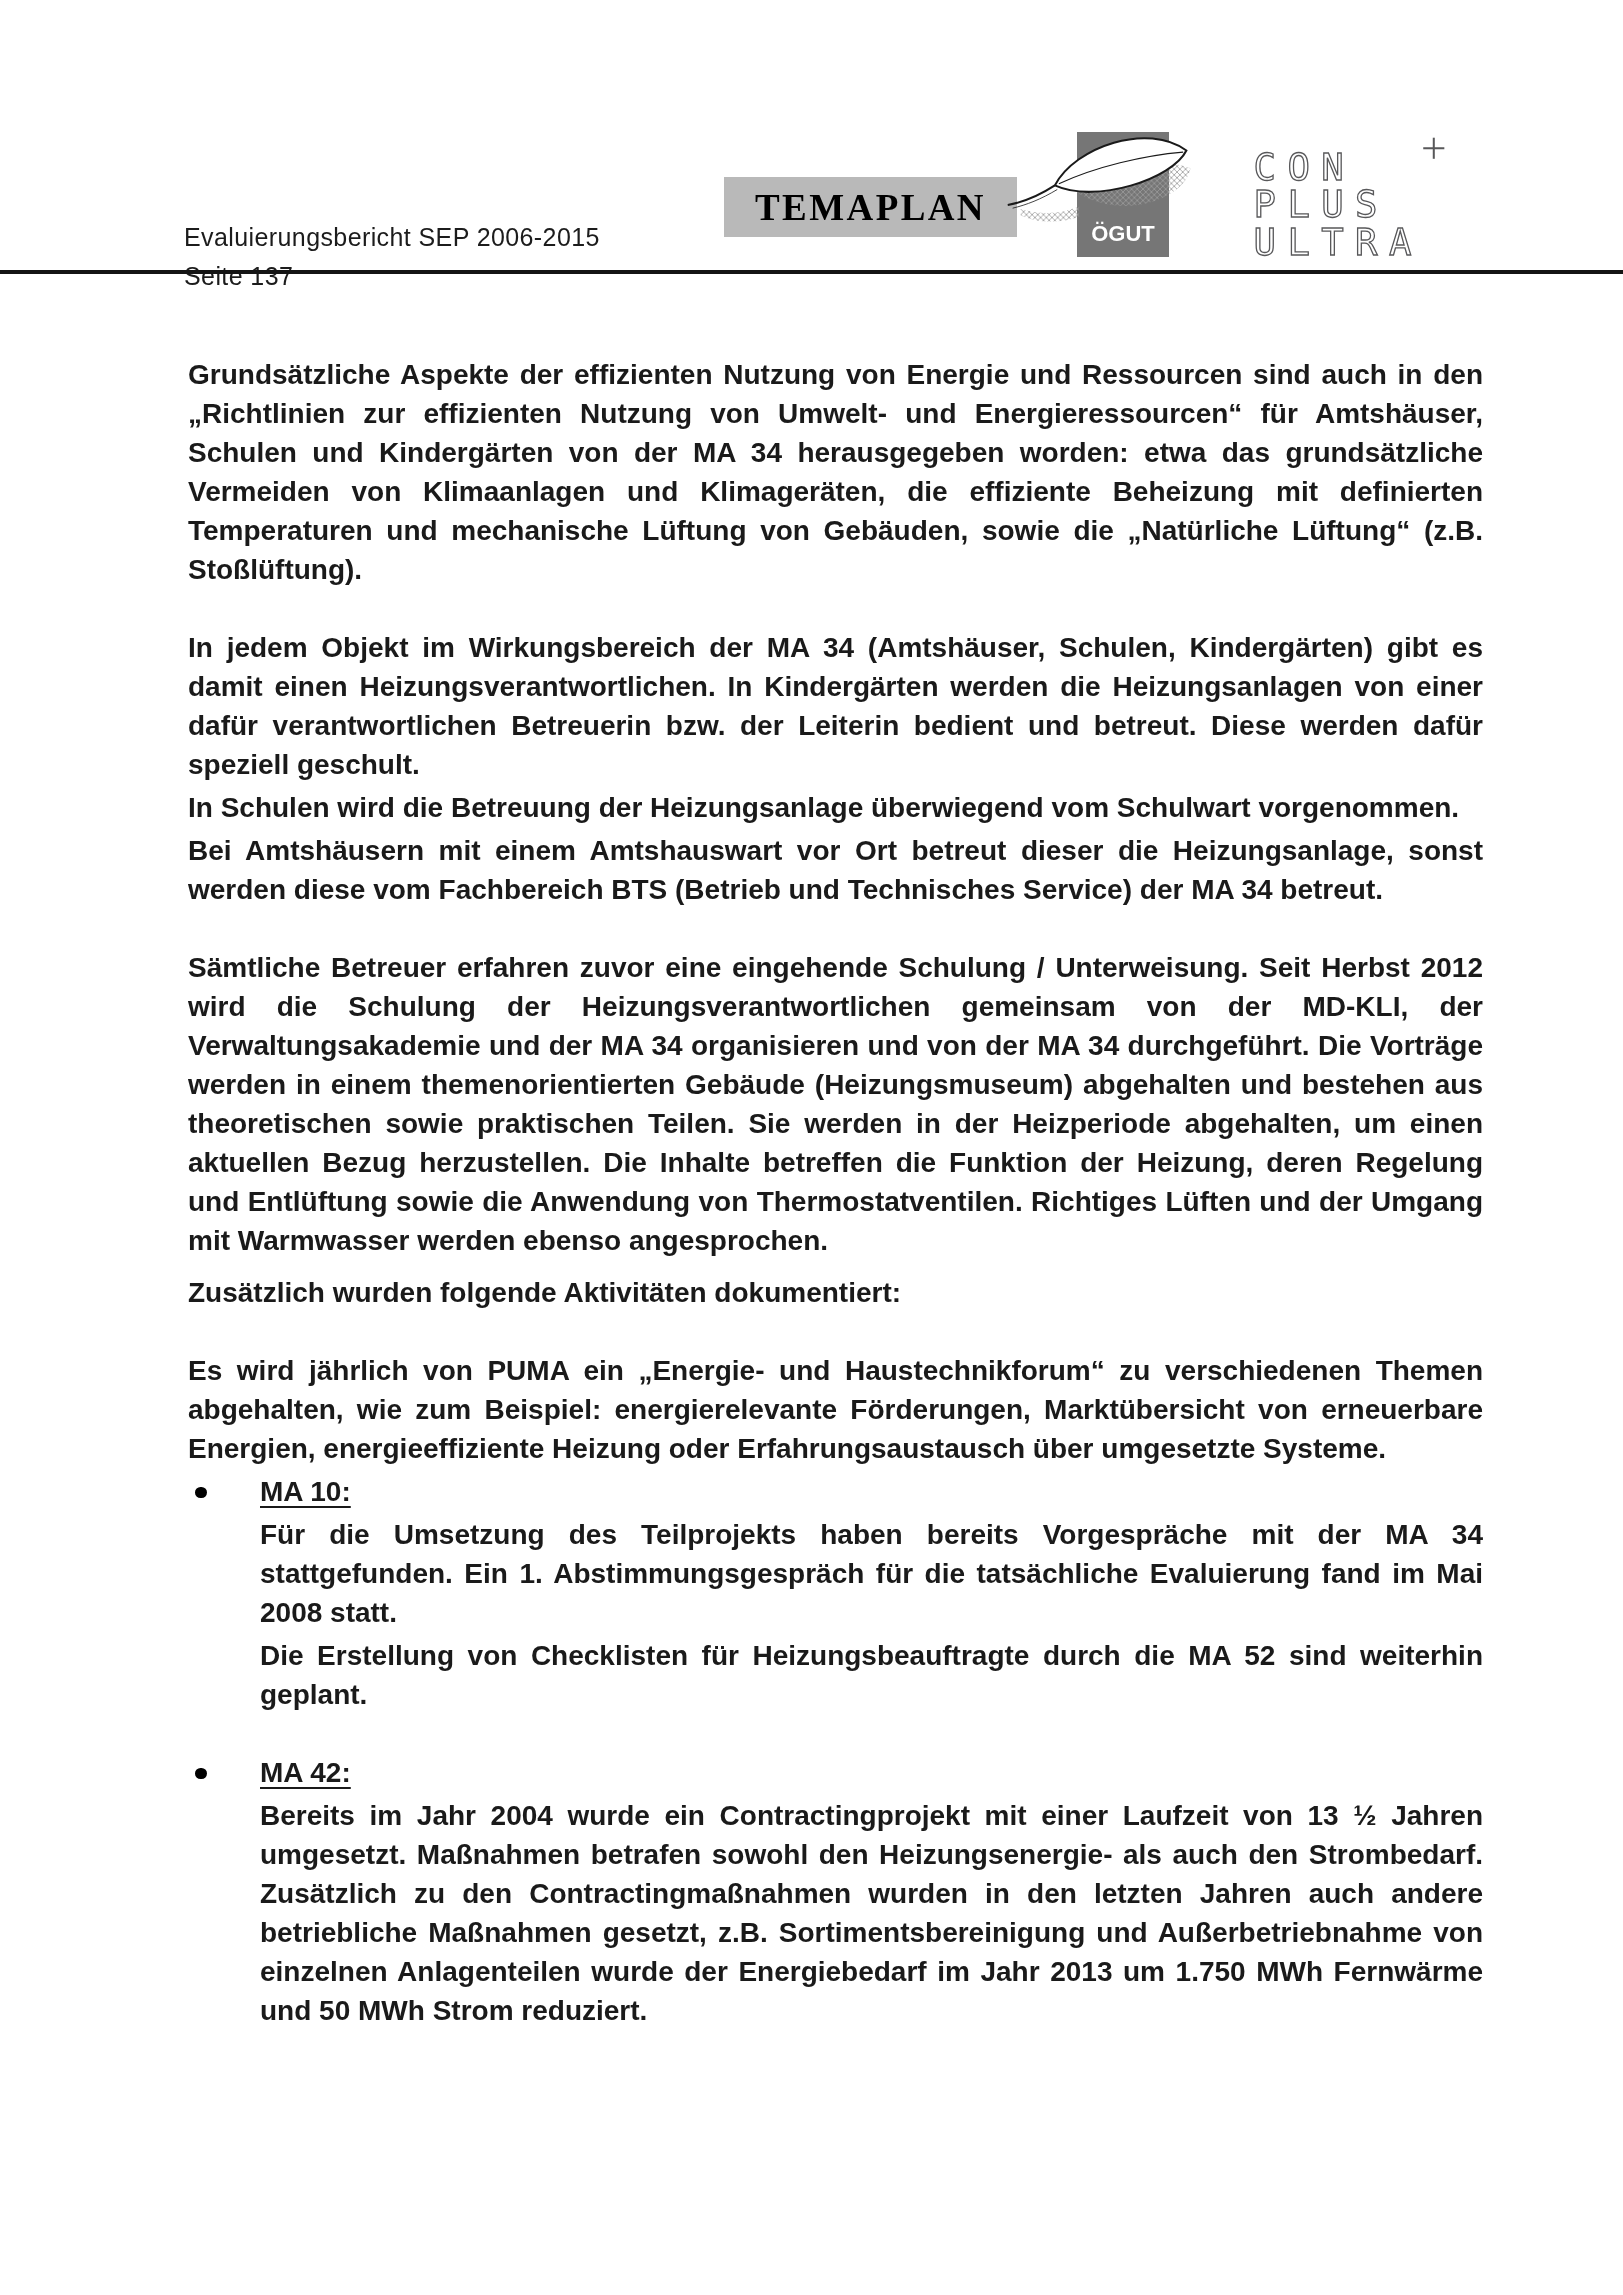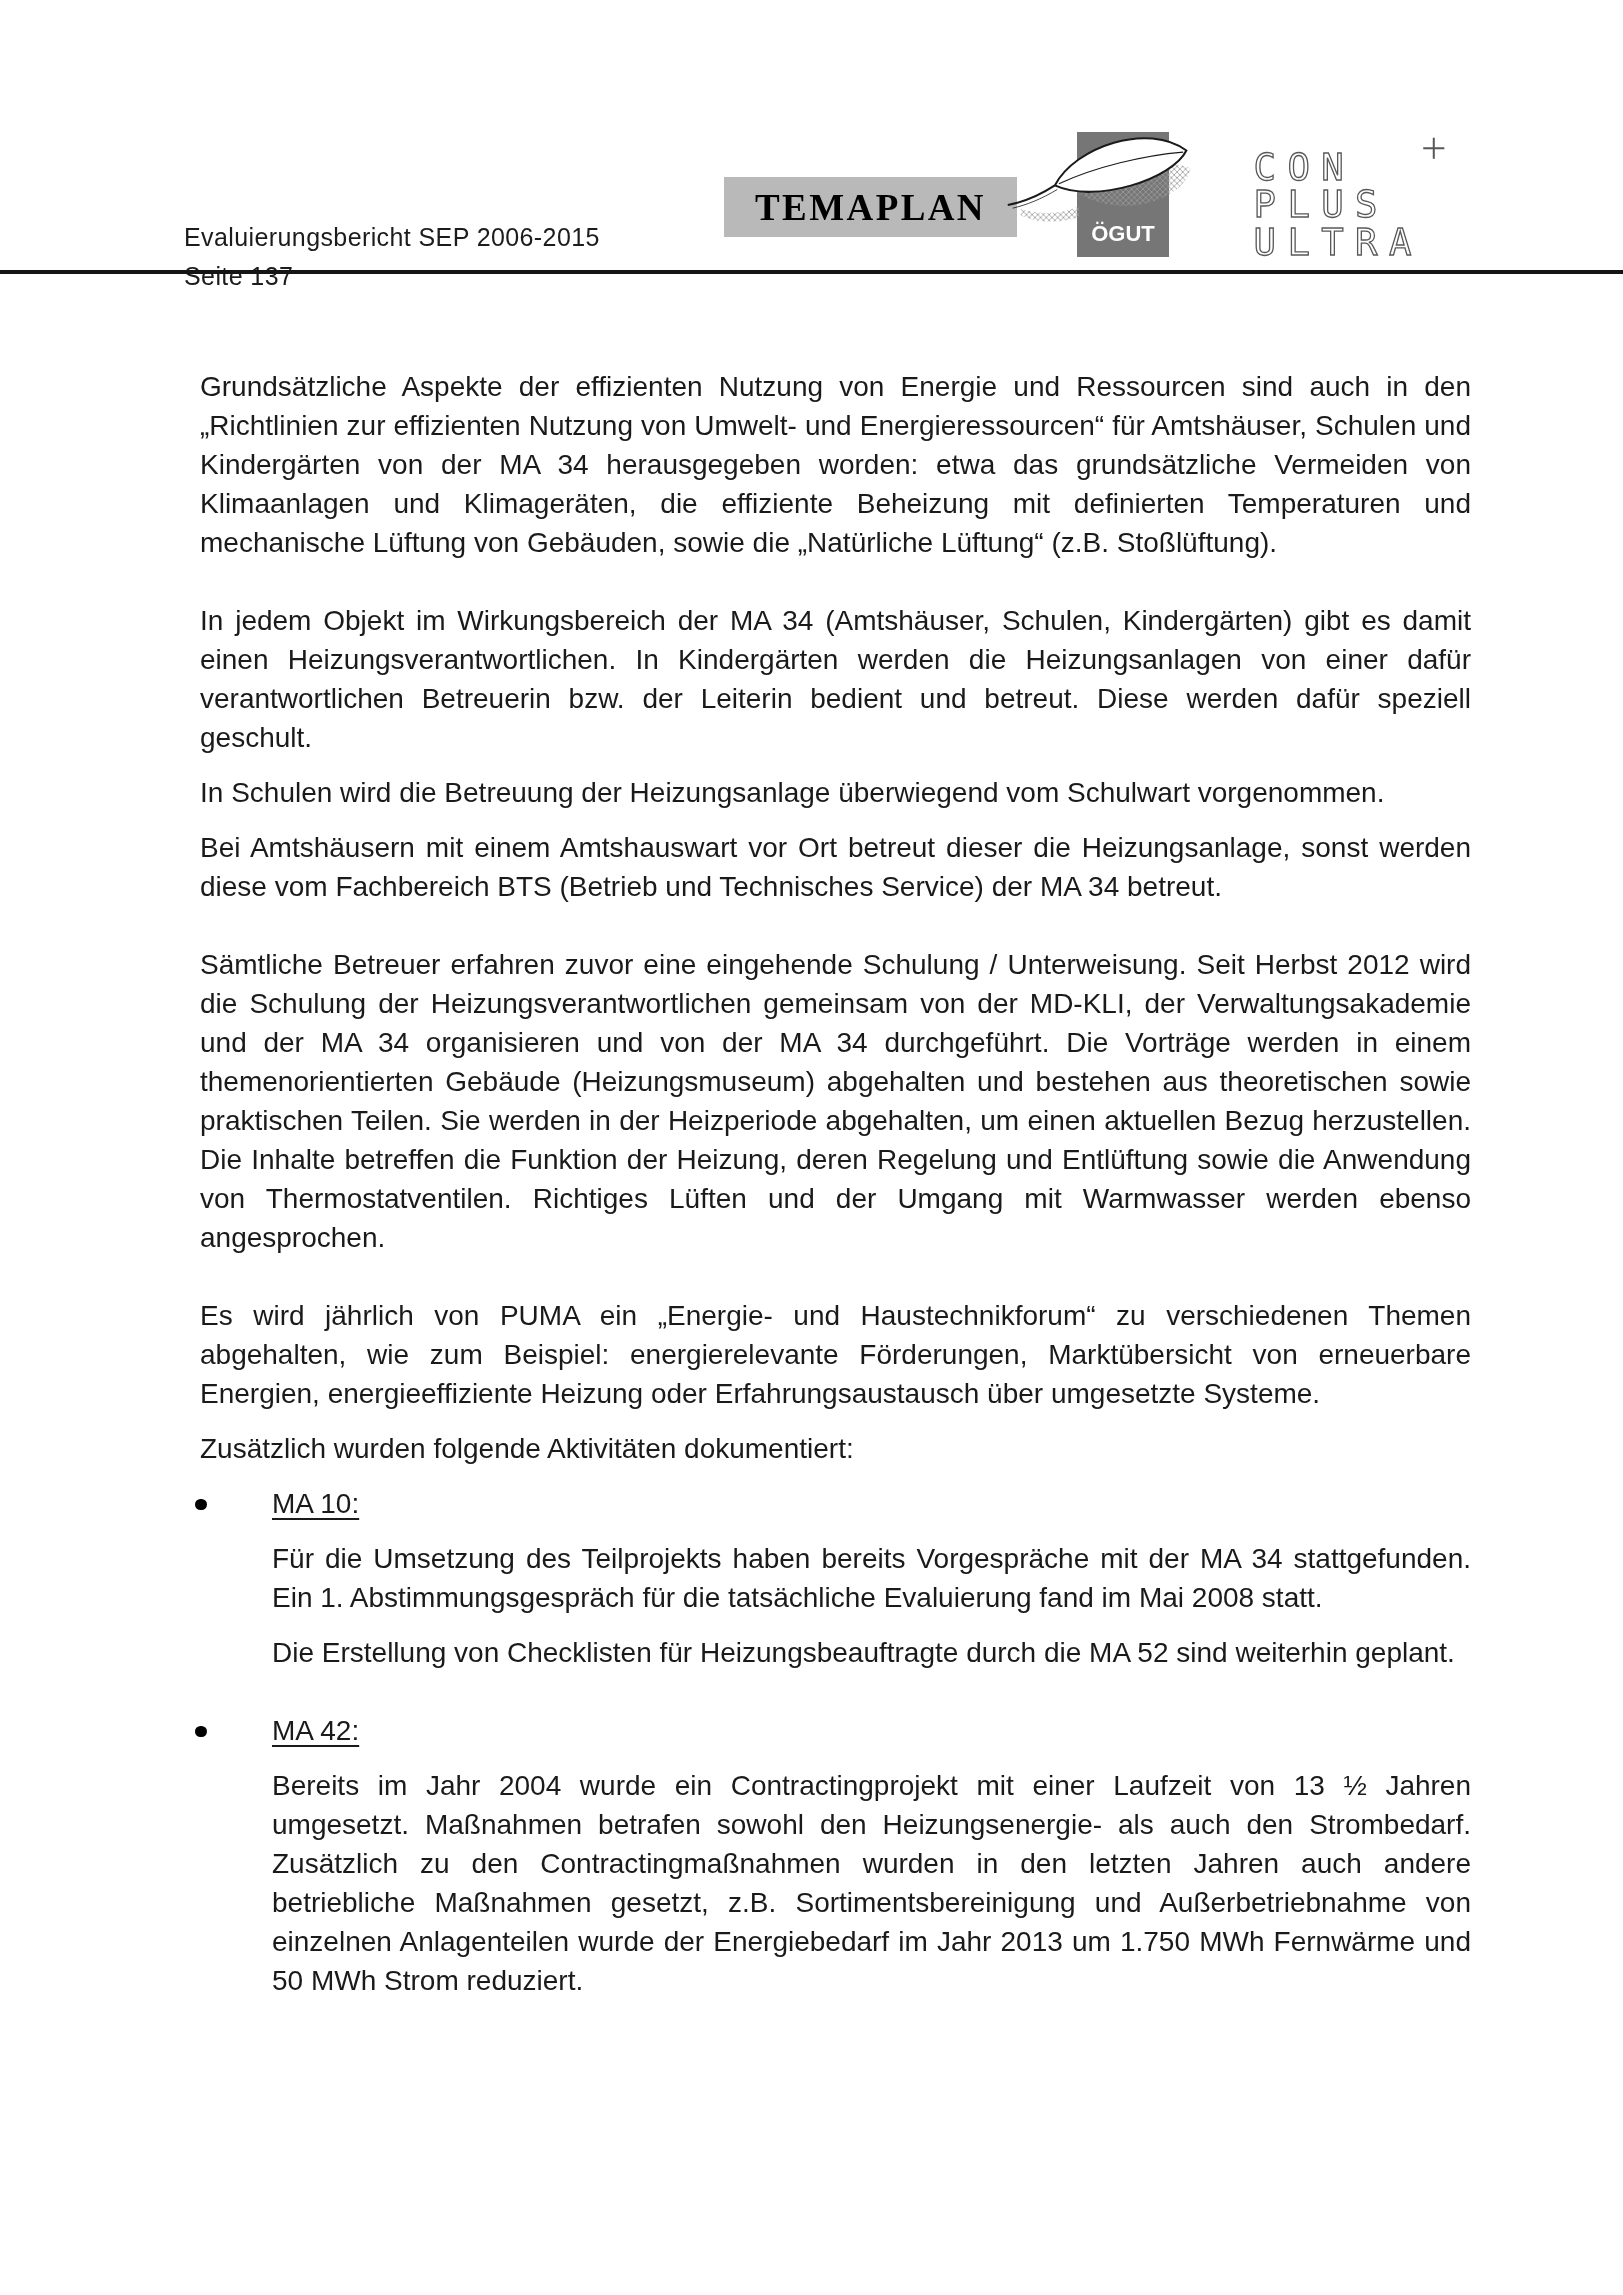--- a/index.html
+++ b/index.html
@@ -36,21 +36,21 @@
     color:#ffffff;letter-spacing:0px;line-height:36px;
   }
   .leaf-svg{position:absolute;left:998px;top:118px;}
   .logo-cpu{position:absolute;left:1252px;top:136px;}
   
   .bodytext{
     position:absolute;left:184px;top:351px;width:1303px;
     font-size:28px;line-height:39px;
   }
   .bodytext p{
-    margin:16px;text-align:justify;
+    margin:4px;text-align:justify;font-weight:bold;
   }
   .group{margin-top:39px;}
   .group:first-child{margin-top:0;}
   .intro{margin-top:13px;}
   .bullet{
     position:relative;margin-top:0;padding-left:72px;
   }
   .bullet + .bullet{margin-top:39px;}
   .bullet-dot{
     position:absolute;left:11.4px;top:14.6px;
@@ -126,26 +126,26 @@
     <div class="group">
       <p>In jedem Objekt im Wirkungsbereich der MA 34 (Amtshäuser, Schulen, Kindergärten) gibt es damit einen Heizungsverantwortlichen. In Kindergärten werden die Heizungsanlagen von einer dafür verantwortlichen Betreuerin bzw. der Leiterin bedient und betreut. Diese werden dafür speziell geschult.</p>
       <p>In Schulen wird die Betreuung der Heizungsanlage überwiegend vom Schulwart vorgenommen.</p>
       <p>Bei Amtshäusern mit einem Amtshauswart vor Ort betreut dieser die Heizungsanlage, sonst werden diese vom Fachbereich BTS (Betrieb und Technisches Service) der MA 34 betreut.</p>
     </div>
 
     <div class="group">
       <p>Sämtliche Betreuer erfahren zuvor eine eingehende Schulung / Unterweisung. Seit Herbst 2012 wird die Schulung der Heizungsverantwortlichen gemeinsam von der MD-KLI, der Verwaltungsakademie und der MA 34 organisieren und von der MA 34 durchgeführt. Die Vorträge werden in einem themenorientierten Gebäude (Heizungsmuseum) abgehalten und bestehen aus theoretischen sowie praktischen Teilen. Sie werden in der Heizperiode abgehalten, um einen aktuellen Bezug herzustellen. Die Inhalte betreffen die Funktion der Heizung, deren Regelung und Entlüftung sowie die Anwendung von Thermostatventilen. Richtiges Lüften und der Umgang mit Warmwasser werden ebenso angesprochen.</p>
     </div>
 
+    <div class="group intro">
+      <p>Zusätzlich wurden folgende Aktivitäten dokumentiert:</p>
+    </div>
+
     <div class="group">
       <p>Es wird jährlich von PUMA ein „Energie- und Haustechnikforum“ zu verschiedenen Themen abgehalten, wie zum Beispiel: energierelevante Förderungen, Marktübersicht von erneuerbare Energien, energieeffiziente Heizung oder Erfahrungsaustausch über umgesetzte Systeme.</p>
-    </div>
-
-    <div class="group intro">
-      <p>Zusätzlich wurden folgende Aktivitäten dokumentiert:</p>
     </div>
 
     <div class="bullet">
       <span class="bullet-dot"></span>
       <p class="bullet-label">
         <span>MA 10:</span>
       </p>
       <p class="bullet-para">Für die Umsetzung des Teilprojekts haben bereits Vorgespräche mit der MA 34 stattgefunden. Ein 1. Abstimmungsgespräch für die tatsächliche Evaluierung fand im Mai 2008 statt.</p>
       <p class="bullet-para">Die Erstellung von Checklisten für Heizungsbeauftragte durch die MA 52 sind weiterhin geplant.</p>
     </div>

